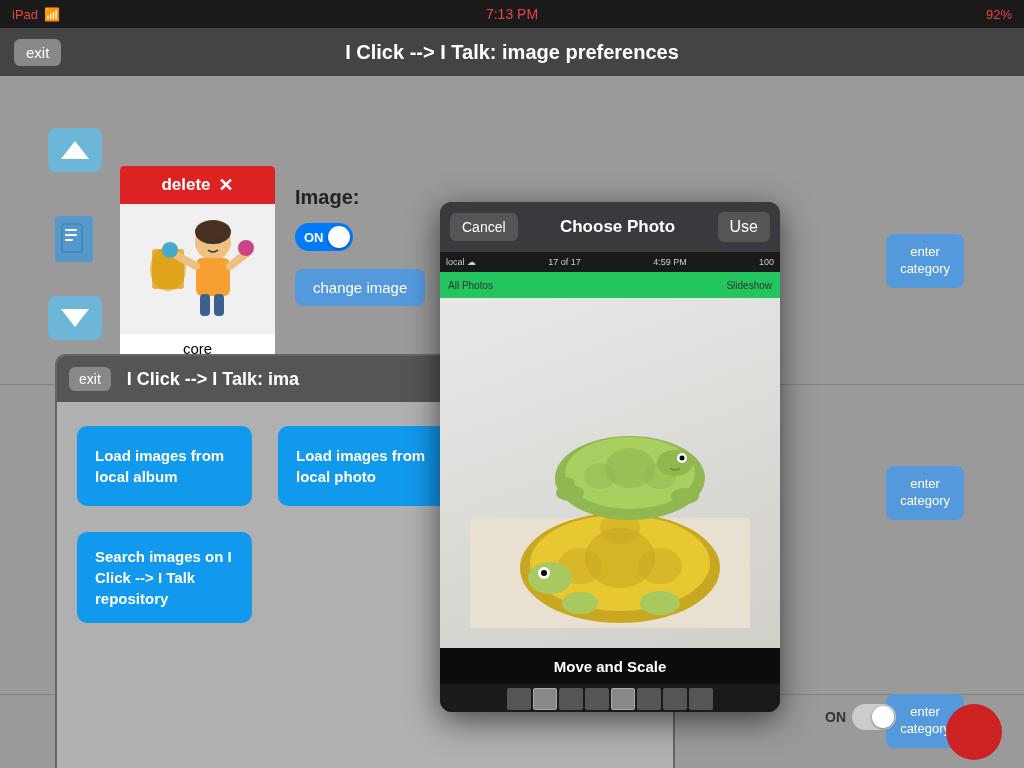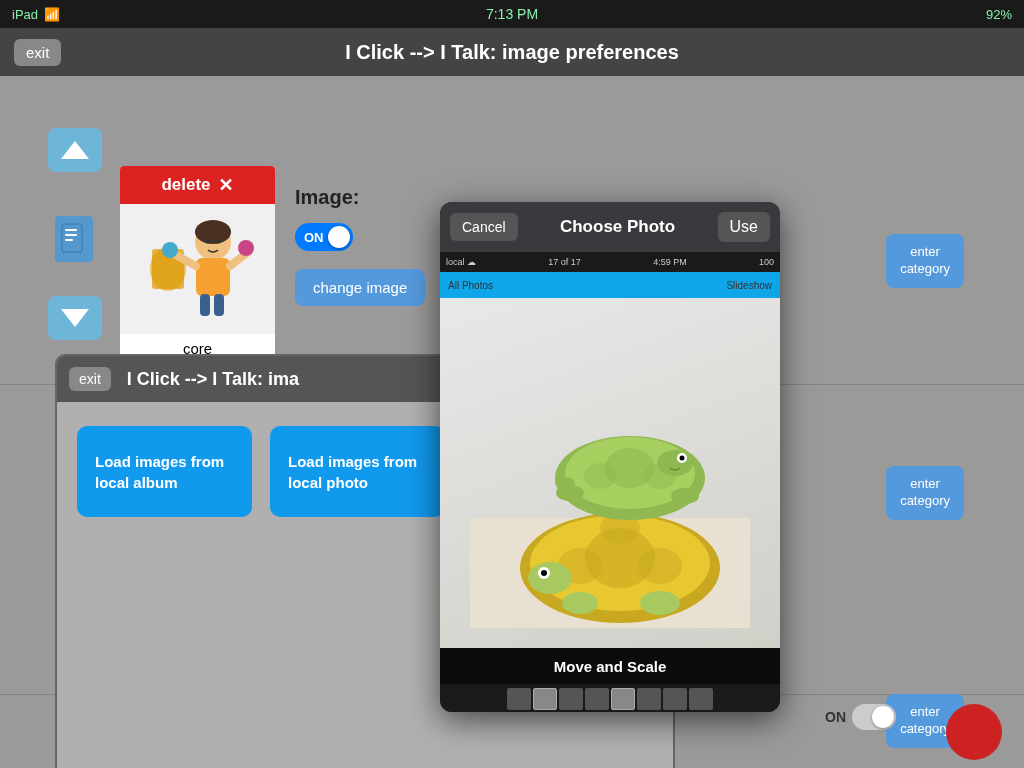--- a/index.html
+++ b/index.html
@@ -15,21 +15,21 @@
 
     
     .status-bar {
       width: 100%;
       height: 28px;
       background: #1a1a1a;
       display: flex;
       align-items: center;
       justify-content: space-between;
       padding: 12px 12px;
-      color: #86efac;
+      color: #ef4444;
       font-size: 13px;
       font-weight: 500;
     }
 
     .status-bar-left { display: flex; align-items: center; gap: 6px; }
     .status-bar-center { position: absolute; left: 50%; transform: translateX(-50%); font-size: 14px; }
     .status-bar-right { margin-left: auto; font-size: 13px; }
 
     
     .title-bar {
@@ -294,21 +294,21 @@
       margin-left: 16px;
       font-size: 18px;
       font-weight: 600;
       color: white;
     }
 
     .inner-content {
       padding: 24px 20px;
       display: flex;
       flex-wrap: wrap;
-      gap: 18px;
+      gap: 26px;
       align-content: flex-start;
     }
 
     .option-btn {
       background: #1199ee;
       color: white;
       border: none;
       border-radius: 10px;
       padding: 14px 18px;
       font-size: 15px;
@@ -421,21 +421,21 @@
       height: 20px;
       display: flex;
       align-items: center;
       justify-content: space-between;
       padding: 0 6px;
       font-size: 9px;
       color: #ccc;
     }
 
     .mini-toolbar {
-      background: #0ea5e9;
+      background: #22c55e;
       height: 26px;
       display: flex;
       align-items: center;
       justify-content: space-between;
       padding: 0 8px;
       font-size: 10px;
       color: #333;
     }
 
     

